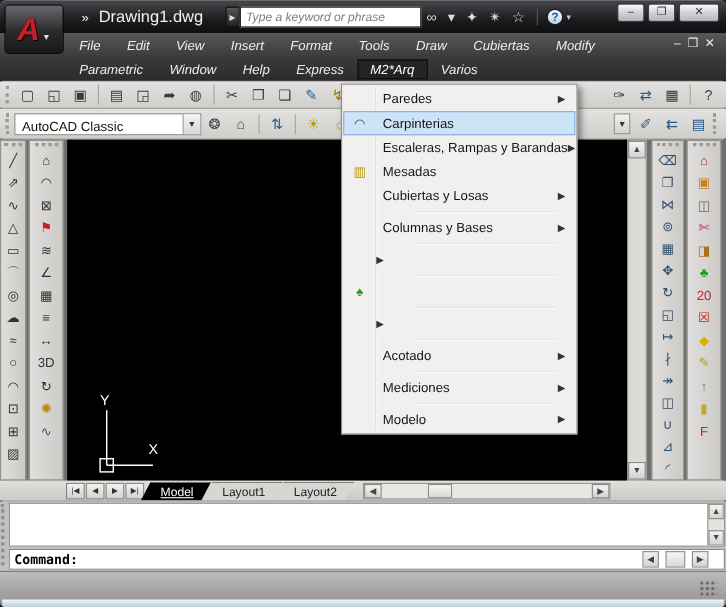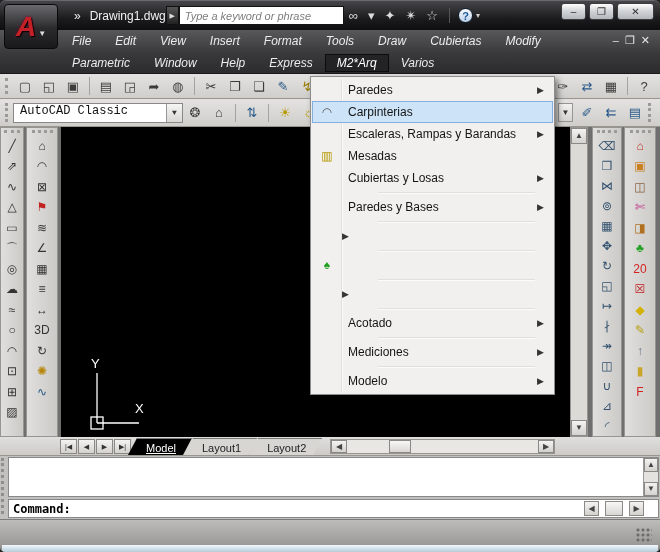--- a/index.html
+++ b/index.html
@@ -13,21 +13,21 @@
   .titlebar{height:30px;background:linear-gradient(#46464a,#1c1c1e 60%,#0e0e10);
     display:flex;align-items:center;border-radius:6px 6px 0 0;position:relative;
     border-top:1px solid #6a6a6e;padding-left:62px;}
   .logo{position:absolute;left:4px;top:3px;width:54px;height:45px;z-index:30;
     background:linear-gradient(#6a6a6e,#2a2a2c 55%,#19191b);border:1px solid #0a0a0a;
     border-radius:4px;display:flex;align-items:center;justify-content:center;}
   .logoA{color:#c32127;font-size:28px;font-weight:bold;font-style:italic;
     text-shadow:1px 1px 1px #000,0 0 3px #702;}
   .logo-caret{color:#ddd;font-size:8px;margin:14px 0 0 2px;}
   .qa-expand{color:#eee;font-size:12px;letter-spacing:-1px;margin:0 10px 0 12px;cursor:default;}
-  .doc-title{color:#f2f2f2;font-size:12px;margin-right:0;white-space:nowrap;}
+  .doc-title{color:#f2f2f2;font-size:15px;margin-right:20px;white-space:nowrap;}
   .ic-expand{width:13px;height:19px;background:linear-gradient(#555,#222);border:1px solid #111;
     color:#ddd;font-size:7px;display:flex;align-items:center;justify-content:center;}
   .search{width:165px;height:19px;border:1px solid #131313;background:#fff;
     font-family:"Liberation Sans",sans-serif;font-size:11px;font-style:italic;color:#333;
     padding:0 5px;outline:none;}
   .search::placeholder{color:#7d7d7d;font-style:italic;}
   .ic-btn{background:none;border:none;color:#dcdcdc;font-size:13px;line-height:13px;
     padding:1px 4px;margin:0 1px;cursor:default;}
   .help-btn{display:flex;align-items:center;margin-left:6px;border-left:1px solid #555;padding-left:8px;}
   .help-circle{width:15px;height:15px;border-radius:50%;background:linear-gradient(#fdfdfd,#bcd0e8);
@@ -51,21 +51,21 @@
   .toolbar{background:linear-gradient(#e3e2e0,#cfcecb);border-bottom:1px solid #98968f;
     display:flex;align-items:center;padding:0 4px;}
   .toolbar.row1{height:25px;}
   .toolbar.row2{height:28px;}
   .grip-v{width:4px;height:70%;border-left:3px dotted #9b9a97;margin:0 4px 0 1px;}
   .tb-btn{width:22px;height:21px;background:none;border:none;color:#3b3b3b;
     font-size:13px;line-height:19px;text-align:center;padding:0;margin:0 1px;cursor:default;}
   .toolbar .separator{width:1px;height:18px;background:#a5a39f;border:none;padding:0;margin:0 4px;}
   .spacer{flex:1;}
   .combo{width:170px;height:20px;background:#fff;border:1px solid #8a8886;display:flex;
-    align-items:flex-start;font-size:12px;color:#111;font-family:Liberation Mono, monospace;}
+    align-items:flex-end;font-size:12px;color:#111;}
   .combo .combo-label{flex:1;padding-left:6px;}
   .combo .combo-arrow{width:16px;height:100%;background:linear-gradient(#f5f5f5,#d8d7d4);
     border-left:1px solid #9a9896;font-size:8px;display:flex;align-items:center;justify-content:center;color:#333;}
   .mini-drop{width:15px;height:19px;background:linear-gradient(#f2f1ef,#d4d3d0);
     border:1px solid #979592;font-size:8px;color:#333;text-align:center;line-height:17px;margin:0 2px;}
   
   .main{height:310px;background:#6f6f6f;display:flex;}
   .vtb{background:linear-gradient(90deg,#e0dfdd,#cbcac7);border:1px solid #97958f;
     display:flex;flex-direction:column;align-items:center;padding-top:2px;}
   .vtb .grip-h{height:3px;width:70%;border-top:3px dotted #9b9a97;margin-bottom:3px;}
@@ -115,21 +115,21 @@
   .cmd-thumb{width:18px;height:15px;background:linear-gradient(#f8f7f5,#d8d7d4);border:1px solid #8b8986;margin:0 6px;}
   
   .statusbar{height:34px;background:linear-gradient(#bdbcba,#8f8e8c);position:relative;
     border-top:1px solid #7d7c7a;}
   .resize-grip{position:absolute;right:8px;bottom:11px;width:16px;height:14px;
     background:radial-gradient(circle at 2px 2px,#6e6d6b 1.3px,transparent 1.8px);
     background-size:5px 5px;}
   .bottom-edge{position:absolute;left:2px;right:2px;bottom:0;height:8px;
     background:linear-gradient(#f2f8fc,#aec6d6);border-radius:0 0 4px 4px;}
   
-  .popup{position:absolute;left:310px;top:76px;width:245px;z-index:40;background:#f1f0ef;
+  .popup{position:absolute;left:310px;top:76px;width:215px;z-index:40;background:#f1f0ef;
     border:1px solid #8d8d8d;box-shadow:3px 3px 6px rgba(0,0,0,.45);padding:2px 1px;}
   .popup::before{content:"";position:absolute;left:30px;top:2px;bottom:2px;width:1px;
     background:#e0dfde;box-shadow:1px 0 0 #fbfbfb;}
   .menu-item{height:22px;display:flex;align-items:center;position:relative;font-size:12px;color:#151515;}
   .menu-item .mi-gutter{width:30px;text-align:center;font-size:12px;color:#555;flex:0 0 30px;}
   .menu-item .mi-label{flex:1;padding-left:6px;white-space:nowrap;}
   .menu-item .mi-arrow{width:16px;font-size:9px;color:#333;text-align:left;}
   .menu-item.highlighted{background:#cde3f7;outline:1px solid #84aede;outline-offset:-1px;}
   .menu-item.separator{height:7px;padding:0;}
   .menu-item.separator .mi-gutter,.menu-item.separator .mi-arrow{visibility:hidden;}
@@ -398,21 +398,21 @@
       <span class="mi-label">Cubiertas y Losas</span>
       <span class="mi-arrow">▶</span>
     </div>
       <div class="menu-item separator">
       <span class="mi-gutter"></span>
       <span class="mi-label"></span>
       <span class="mi-arrow"></span>
     </div>
       <div class="menu-item">
       <span class="mi-gutter"></span>
-      <span class="mi-label">Paredes y Bases</span>
+      <span class="mi-label">Columnas y Bases</span>
       <span class="mi-arrow">▶</span>
     </div>
       <div class="menu-item separator">
       <span class="mi-gutter"></span>
       <span class="mi-label"></span>
       <span class="mi-arrow"></span>
     </div>
       <div class="menu-item">
       <span class="mi-gutter"></span>
       <span class="mi-arrow">▶</span>

